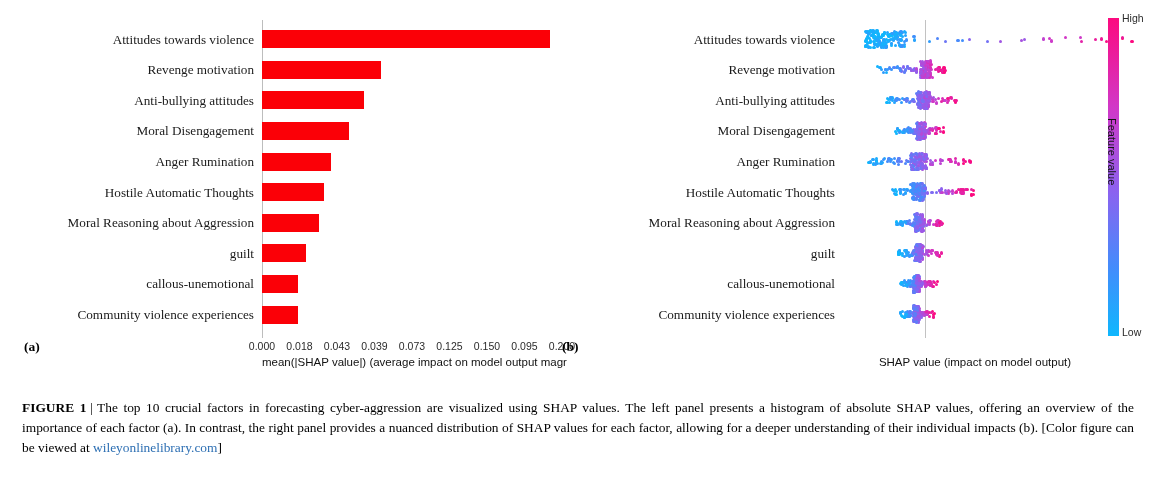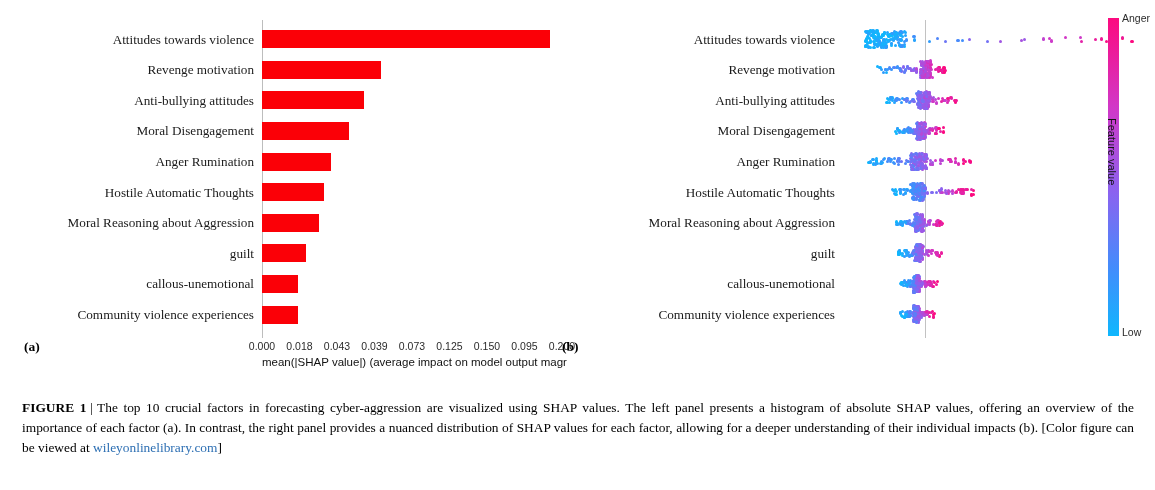--- a/index.html
+++ b/index.html
@@ -1957,24 +1957,25 @@
             <div class="dot" style="width: 3.2px; height: 3.2px; left: 68.3882px; top: 12.4192px; background: rgb(92, 126, 247);"></div>
             <div class="dot" style="width: 3.2px; height: 3.2px; left: 55.7813px; top: 10.8903px; background: rgb(36, 166, 253);"></div>
             <div class="dot" style="width: 3.2px; height: 3.2px; left: 68.3573px; top: 14.1798px; background: rgb(94, 125, 247);"></div>
             <div class="dot" style="width: 3.2px; height: 3.2px; left: 75.3961px; top: 11.4474px; background: rgb(176, 76, 218);"></div>
             <div class="dot" style="width: 3.2px; height: 3.2px; left: 68.4073px; top: 8.11081px; background: rgb(90, 127, 248);"></div>
             <div class="dot" style="width: 3.2px; height: 3.2px; left: 72.6627px; top: 16.7178px; background: rgb(155, 89, 230);"></div>
             <div class="dot" style="width: 3.2px; height: 3.2px; left: 78.0321px; top: 13.8551px; background: rgb(183, 72, 214);"></div>
           </div>
         </div>
       </div>
+    <div class="b-xlabel">SHAP value (impact on model output)</div>
   </div>
   <div class="panel-tag" style="left:562px;top:339px;">(b)</div>
 
   <div class="cbar"></div>
-  <div class="cbar-high">Anger</div>
+  <div class="cbar-high">High</div>
   <div class="cbar-low">Low</div>
   <div class="cbar-title">Feature value</div>
 </div>
 
 <div class="caption">
   <b>FIGURE 1</b><span class="sep">|</span><span>The top 10 crucial factors in forecasting cyber-aggression are visualized using SHAP values. The left panel presents a histogram of absolute SHAP values, offering an overview of the importance of each factor (a). In contrast, the right panel provides a nuanced distribution of SHAP values for each factor, allowing for a deeper understanding of their individual impacts (b). [Color figure can be viewed at </span><a class="link" href="#">wileyonlinelibrary.com</a><span>]</span>
 </div>
 
 </body></html>

